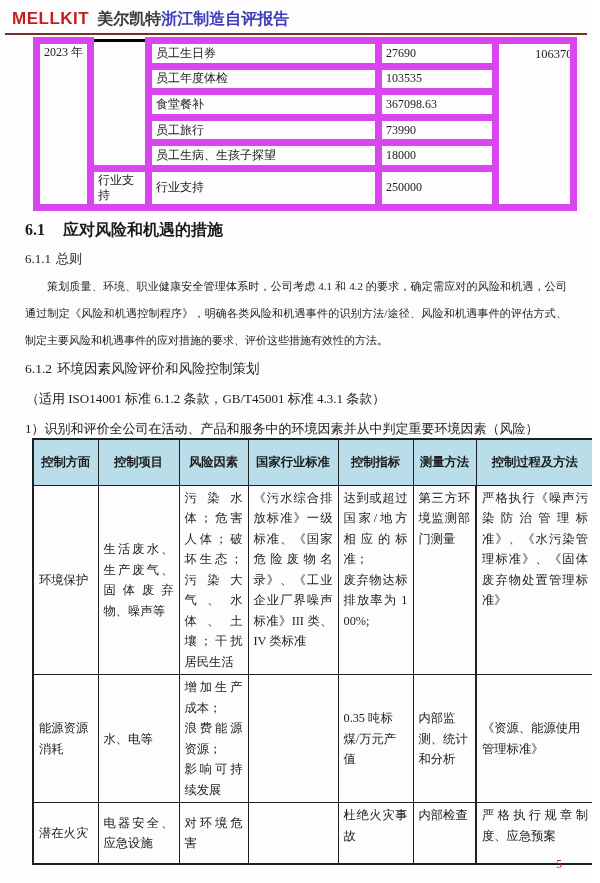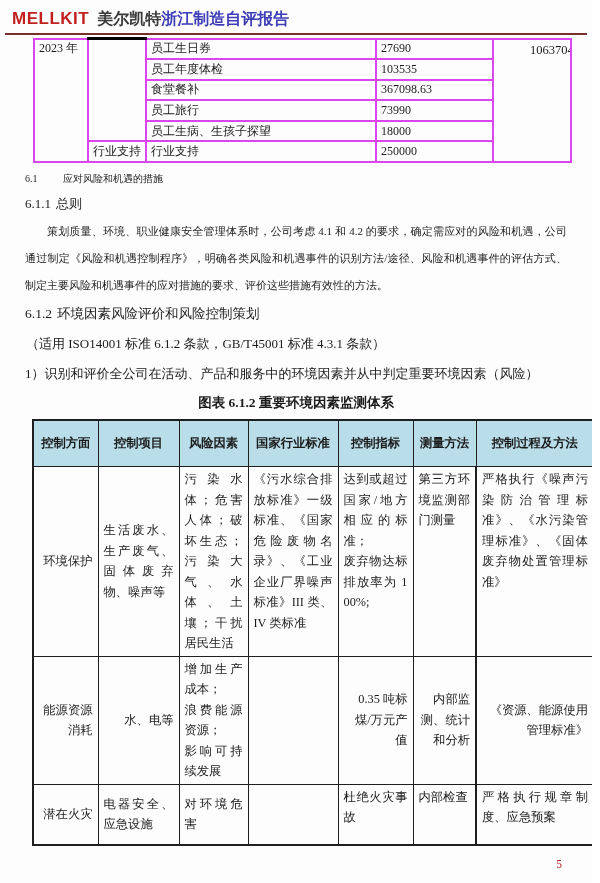--- a/index.html
+++ b/index.html
@@ -15,50 +15,50 @@
   
   .doc-header{padding:9px 0 0 12px;white-space:nowrap;}
   .brand{font-family:"Liberation Sans","DejaVu Sans",sans-serif;font-weight:bold;
          font-size:17px;color:#c21f1f;letter-spacing:.5px;}
   .company{font-size:16px;color:#3a3a3a;margin-left:4px;font-weight:bold;}
   .doc-title{font-size:16px;color:#3d3db8;font-weight:bold;}
   .header-rule{border-bottom:2px solid #7a2d2d;margin:3px 5px 0 5px;height:0;}
   
   .tbl-benefits{border-collapse:collapse;table-layout:fixed;margin:2px 0 0 33px;
                 width:537px;font-size:12px;}
-  .tbl-benefits td{border:2px solid #d946ef;padding:1px 4px;height:16.6px;
+  .tbl-benefits td{border:7px solid #d946ef;padding:1px 4px;height:16.6px;
                    line-height:15px;vertical-align:middle;text-align:left;
                    overflow:hidden;}
   .tbl-benefits td.v-top{vertical-align:top;}
   .tbl-benefits td.thick-top{border-top:3px solid #000;}
   .tbl-benefits td.total-cell{text-align:center;font-size:12.5px;padding-top:3px;padding-left:36px;}
   
   .h6{margin:30px 0 0 25px;font-size:14.5px;font-weight:bold;}
-  .h61{margin:9px 0 0 25px;font-size:10px;font-weight:normal;}
+  .h61{margin:9px 0 0 25px;font-size:16px;font-weight:bold;}
   .h611{margin:9px 0 0 25px;font-size:13px;font-weight:normal;}
   .hnum1{display:inline-block;width:25px;}
   .hnum2{display:inline-block;width:38px;}
   .hnum3{margin-right:5px;}
   .para{margin:5px 25px 0 25px;font-size:11px;line-height:27px;
         text-align:justify;text-justify:inter-ideograph;text-indent:2em;}
   .h612{margin:6px 0 0 25px;font-size:13.5px;font-weight:normal;}
   .applicability{margin:12px 0 0 26px;font-size:13px;}
   .list-line{margin:12px 0 0 25px;font-size:13px;}
   .tbl-caption{margin:11px 0 7px 0;text-align:center;font-weight:bold;font-size:13.5px;}
   
   .tbl-monitor{border-collapse:collapse;table-layout:fixed;margin:0 0 0 32px;
                width:561px;font-size:12.3px;border:2px solid #1f1f1f;}
   .tbl-monitor th{background:#b9dde9;border:1px solid #1f1f1f;font-weight:bold;
                   padding:8px 1px;height:29px;text-align:center;vertical-align:middle;}
   .tbl-monitor td{border:1px solid #1f1f1f;padding:2px 5px;line-height:20.5px;
                   word-break:break-all;overflow:hidden;}
   .tbl-monitor td.col-last{border-left:2px solid #1f1f1f;}
   .v-top{vertical-align:top;}
   .v-mid{vertical-align:middle;margin-left:15px;}
-  .tc{text-align:right;}
+  .tc{text-align:left;}
   .tj{text-align:justify;text-justify:inter-ideograph;text-align-last:left;}
   .pre{white-space:pre-line;}
   
   .page-num{position:absolute;right:30px;bottom:13px;font-size:11.5px;color:#b22222;}
 </style>
 </head>
 <body>
 
 <div class="page">
 
@@ -116,21 +116,20 @@
   </div>
 
   <div class="para">策划质量、环境、职业健康安全管理体系时，公司考虑 4.1 和 4.2 的要求，确定需应对的风险和机遇，公司通过制定《风险和机遇控制程序》，明确各类风险和机遇事件的识别方法/途径、风险和机遇事件的评估方式、制定主要风险和机遇事件的应对措施的要求、评价这些措施有效性的方法。</div>
 
   <div class="h612">
     <span class="hnum3">6.1.2</span><span>环境因素风险评价和风险控制策划</span>
   </div>
   <div class="applicability">（适用 ISO14001 标准 6.1.2 条款，GB/T45001 标准 4.3.1 条款）</div>
   <div class="list-line">1）识别和评价全公司在活动、产品和服务中的环境因素并从中判定重要环境因素（风险）</div>
 
-  <div class="tbl-caption">图表 6.1.2 重要环境因素监测体系</div>
 
   <table class="tbl-monitor">
     <colgroup>
       <col style="width:65px">
         <col style="width:81px">
         <col style="width:69px">
       <col style="width:90px">
         <col style="width:75px">
         <col style="width:63px">
       <col style="width:118px">

